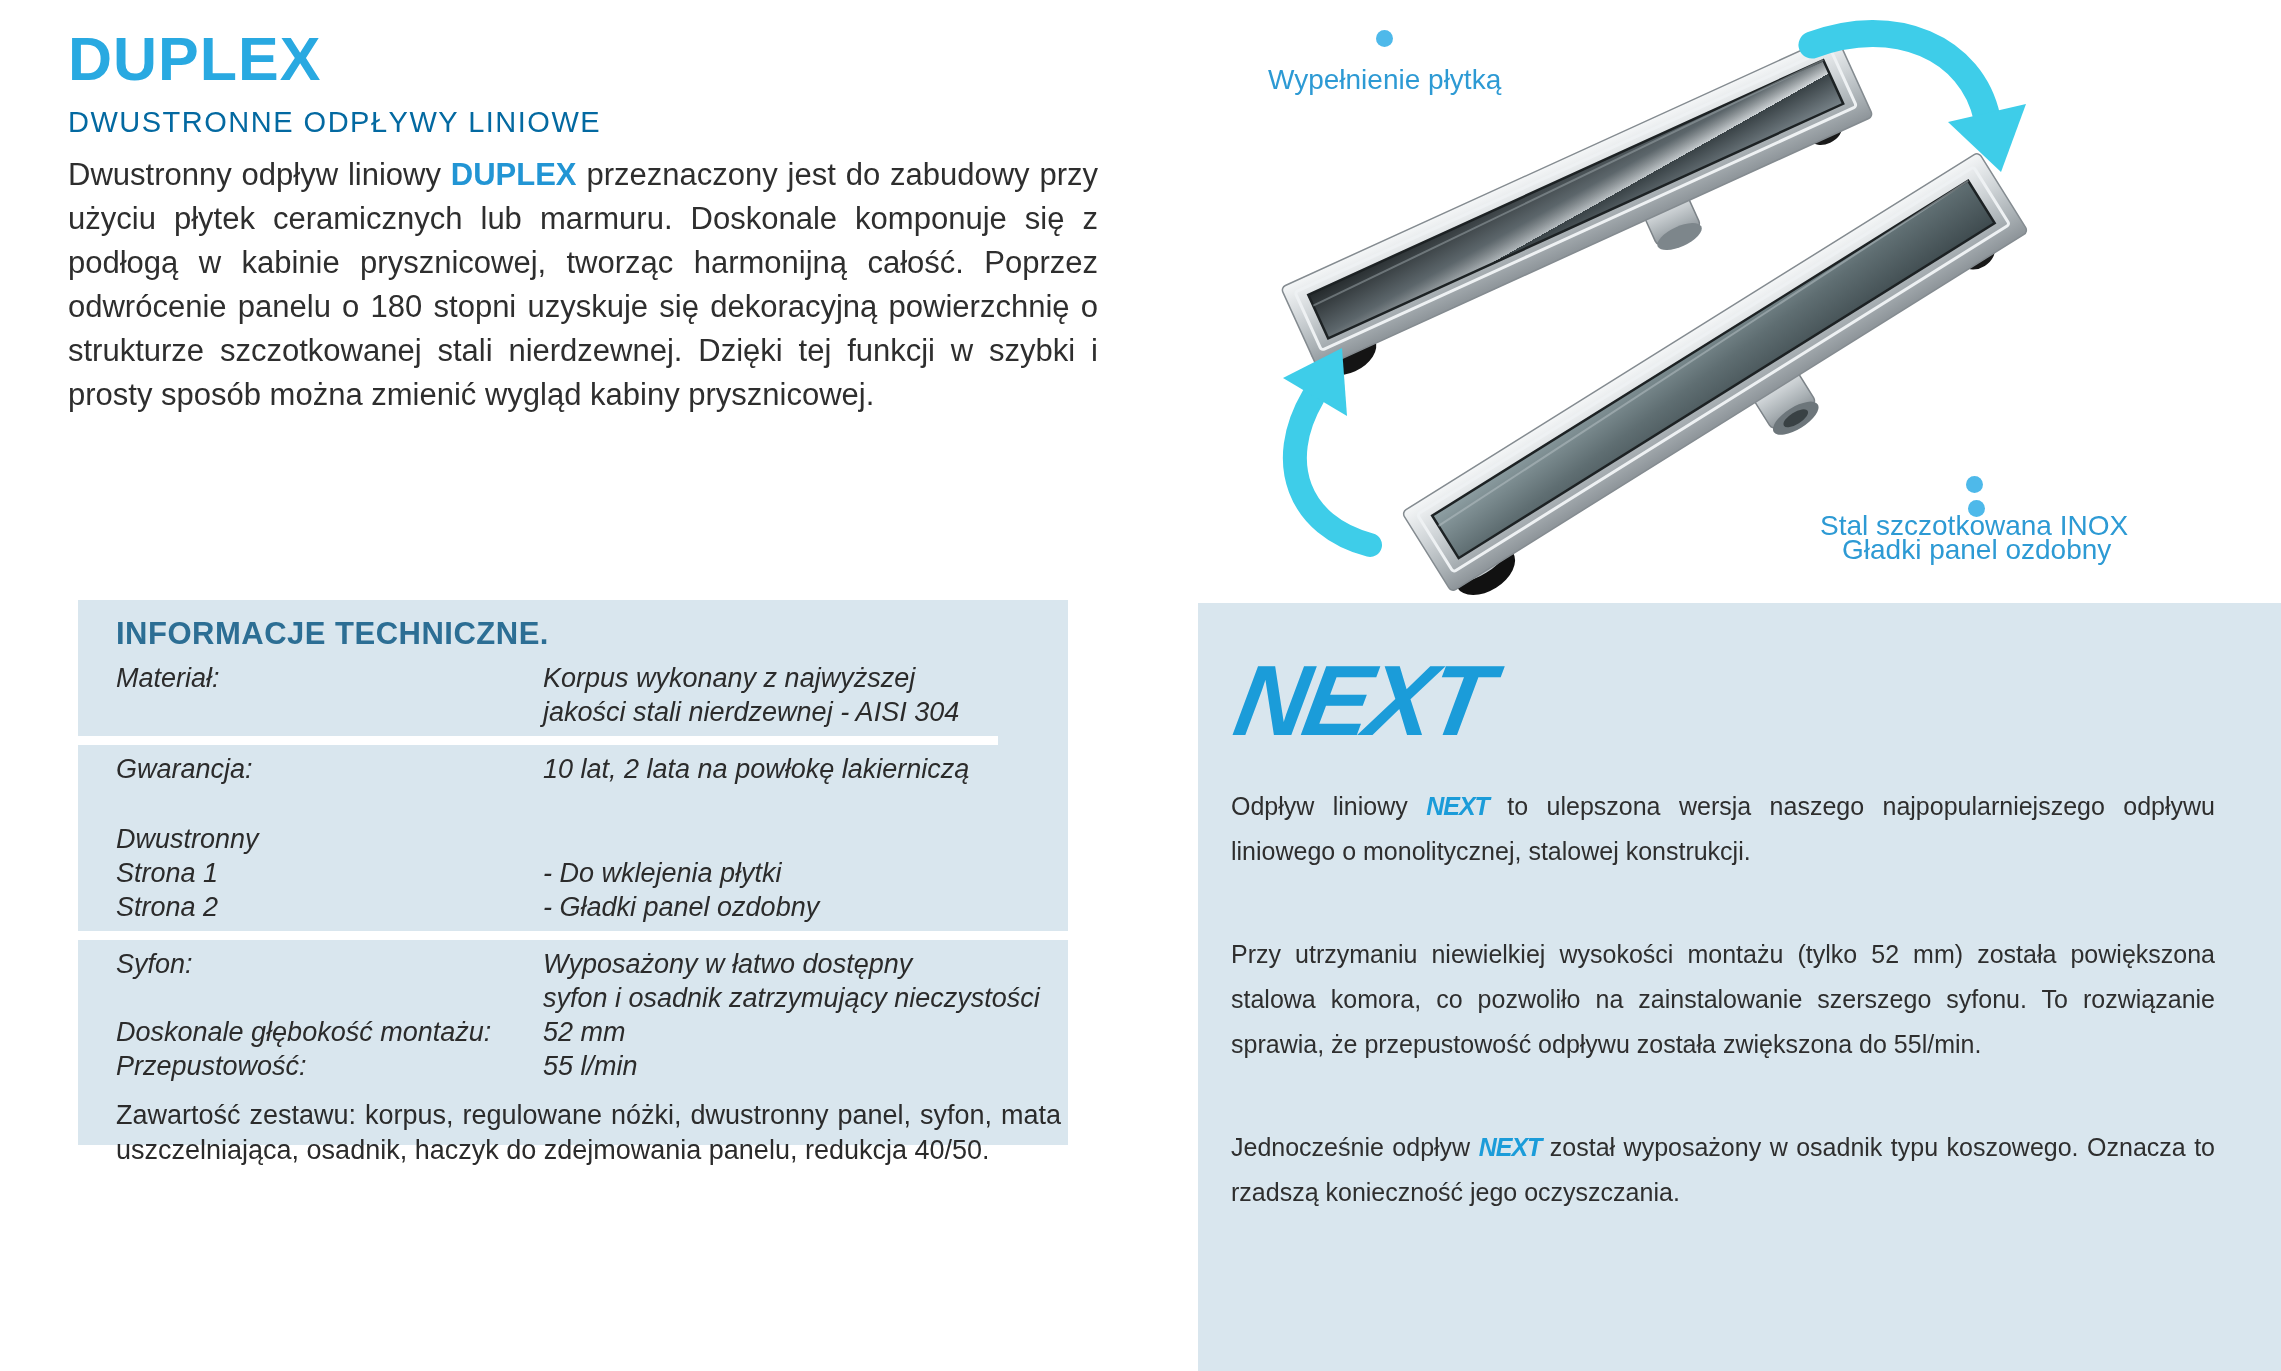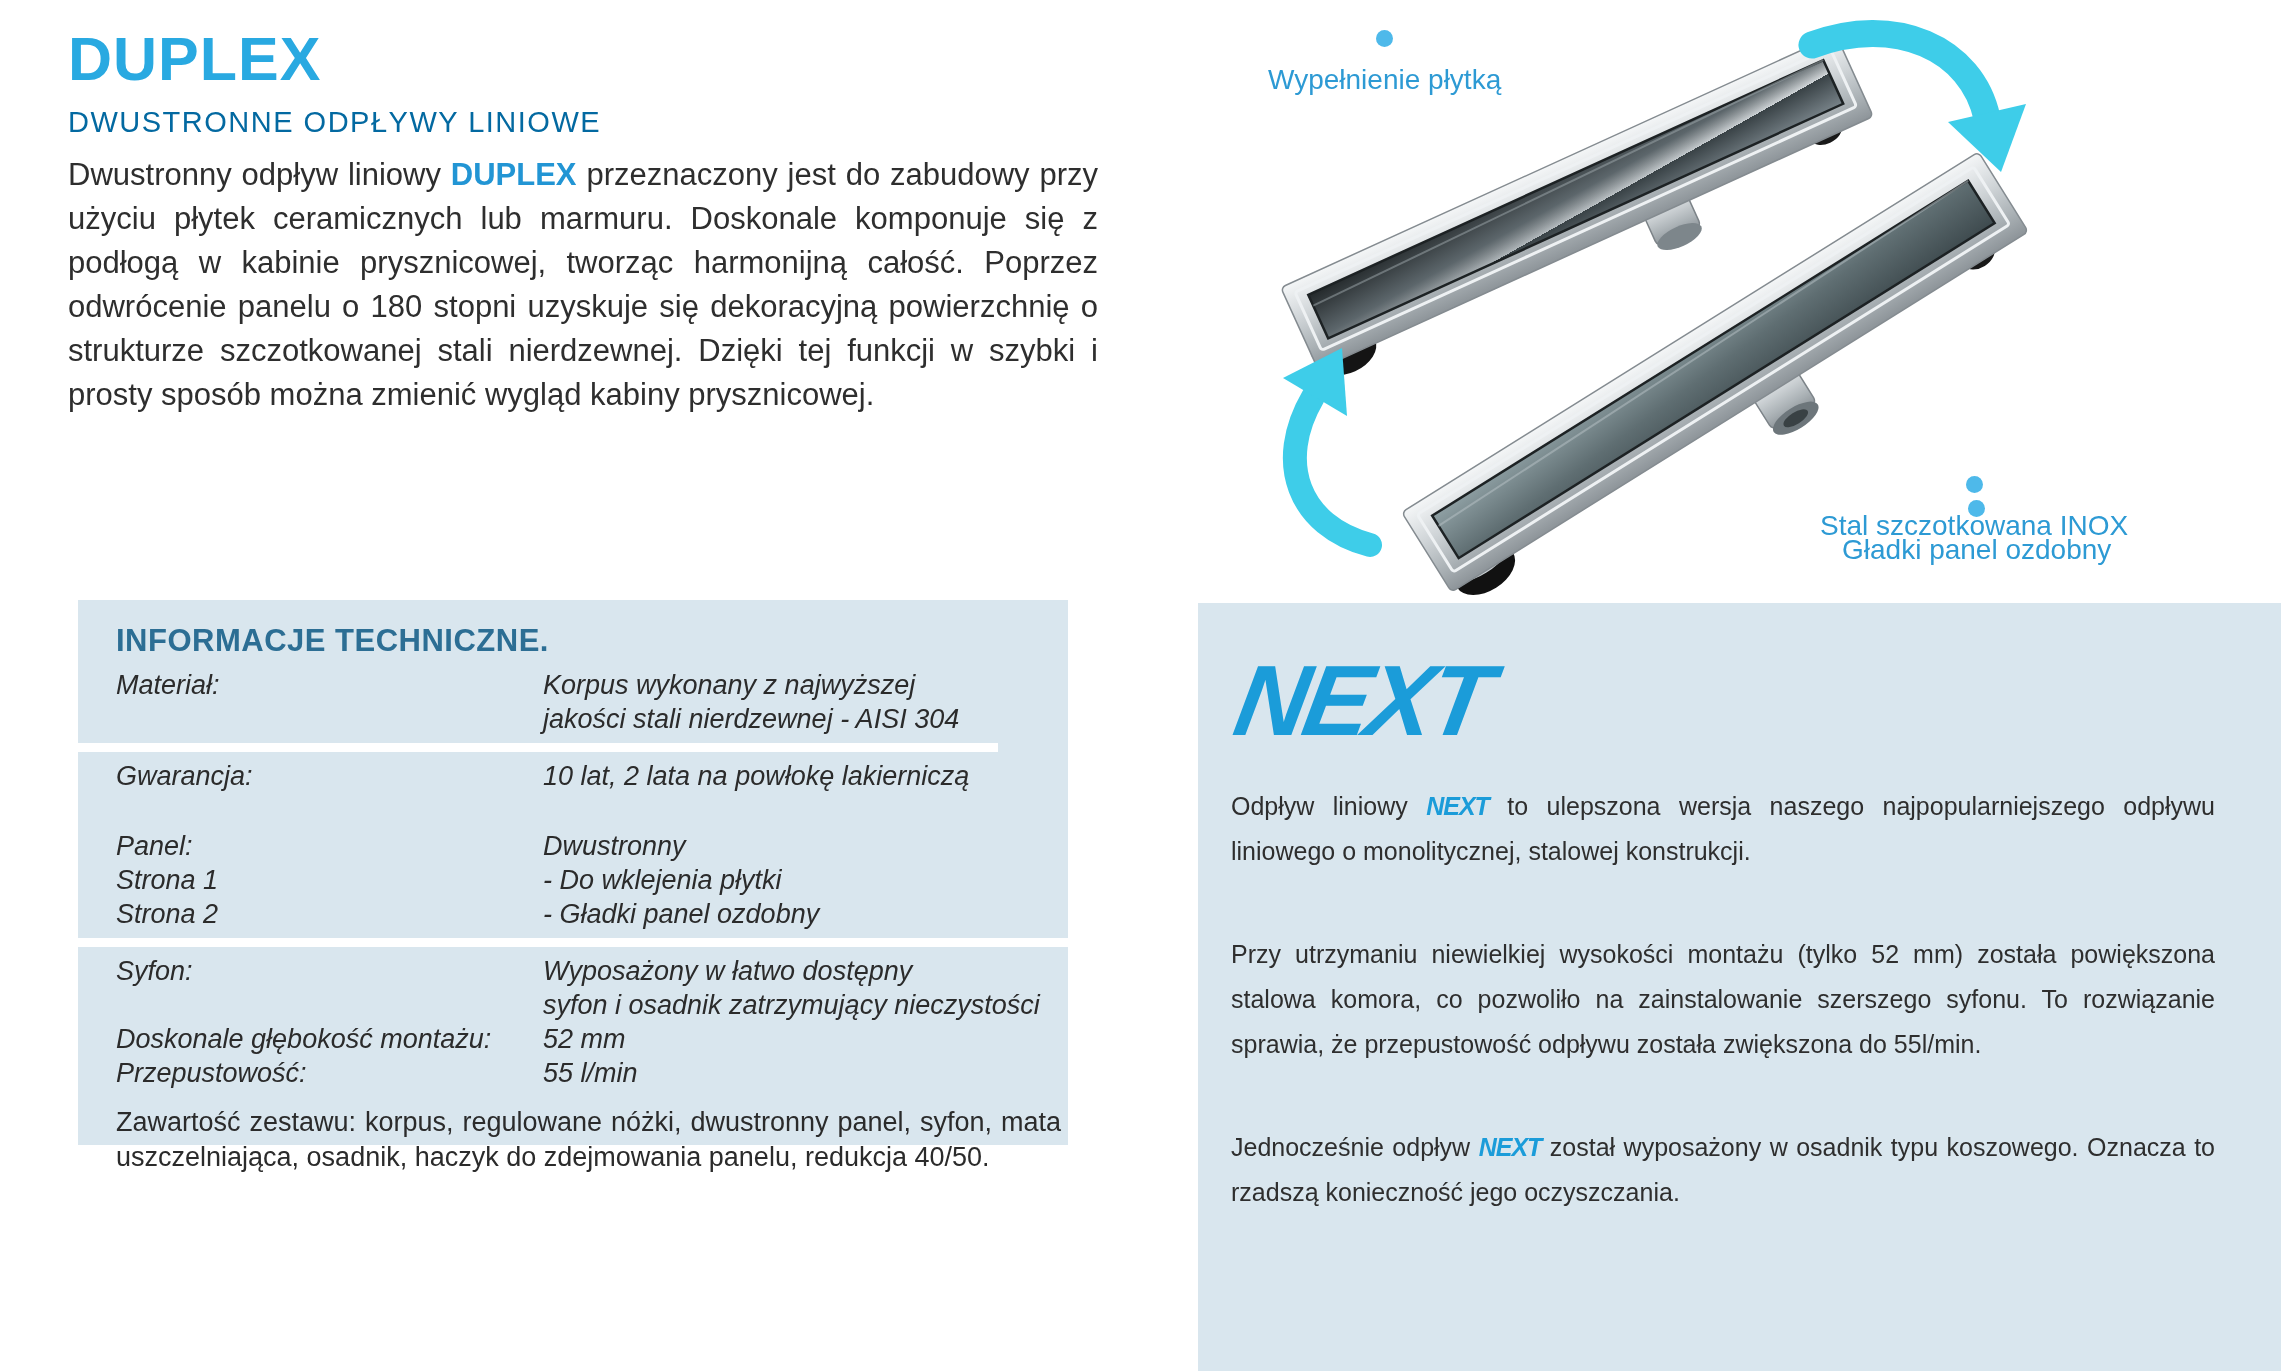--- a/index.html
+++ b/index.html
@@ -31,21 +31,21 @@
     width:17px;height:17px;border-radius:50%;background:#4eb9ea;flex:0 0 auto;
   }
   .callout .lbl{font-size:28px;color:#2d9ad4;line-height:32px;}
   .callout-top{left:38px;top:30px;}
   .callout-inox{left:590px;top:464px;margin-top:12px;}
   .callout-panel{left:612px;top:500px;}
 
   
   .tech-panel{
     left:78px;top:600px;width:990px;height:545px;background:#d9e6ee;
-    box-sizing:border-box;padding:23px 14px 0 38px;
+    box-sizing:border-box;padding:16px 14px 0 38px;
   }
   .tech-heading{
     font-size:31px;font-weight:800;color:#2c6e94;letter-spacing:0.5px;line-height:36px;
   }
   .tech-rows{margin-top:9px;font-style:italic;}
   .tech-row{display:flex;font-size:27px;line-height:34px;}
   .tech-row .t-label{flex:0 0 427px;}
   .tech-row .t-value{flex:1;white-space:pre-line;}
   .tech-sep{height:9px;background:#ffffff;margin:7px 0 7px -38px;}
   .sep-1{width:920px;}
@@ -167,21 +167,20 @@
     <div class="tech-sep sep-1"></div>
 
     <div class="tech-row">
       <div class="t-label">Gwarancja:</div>
       <div class="t-value">10 lat, 2 lata na powłokę lakierniczą</div>
     </div>
 
     <div class="gap-lg"></div>
 
     <div class="tech-row">
-      <div class="t-label">Panel:</div>
       <div class="t-value">Dwustronny</div>
     </div>
     <div class="tech-row">
       <div class="t-label">Strona 1</div>
       <div class="t-value">- Do wklejenia płytki</div>
     </div>
     <div class="tech-row">
       <div class="t-label">Strona 2</div>
       <div class="t-value">- Gładki panel ozdobny</div>
     </div>

